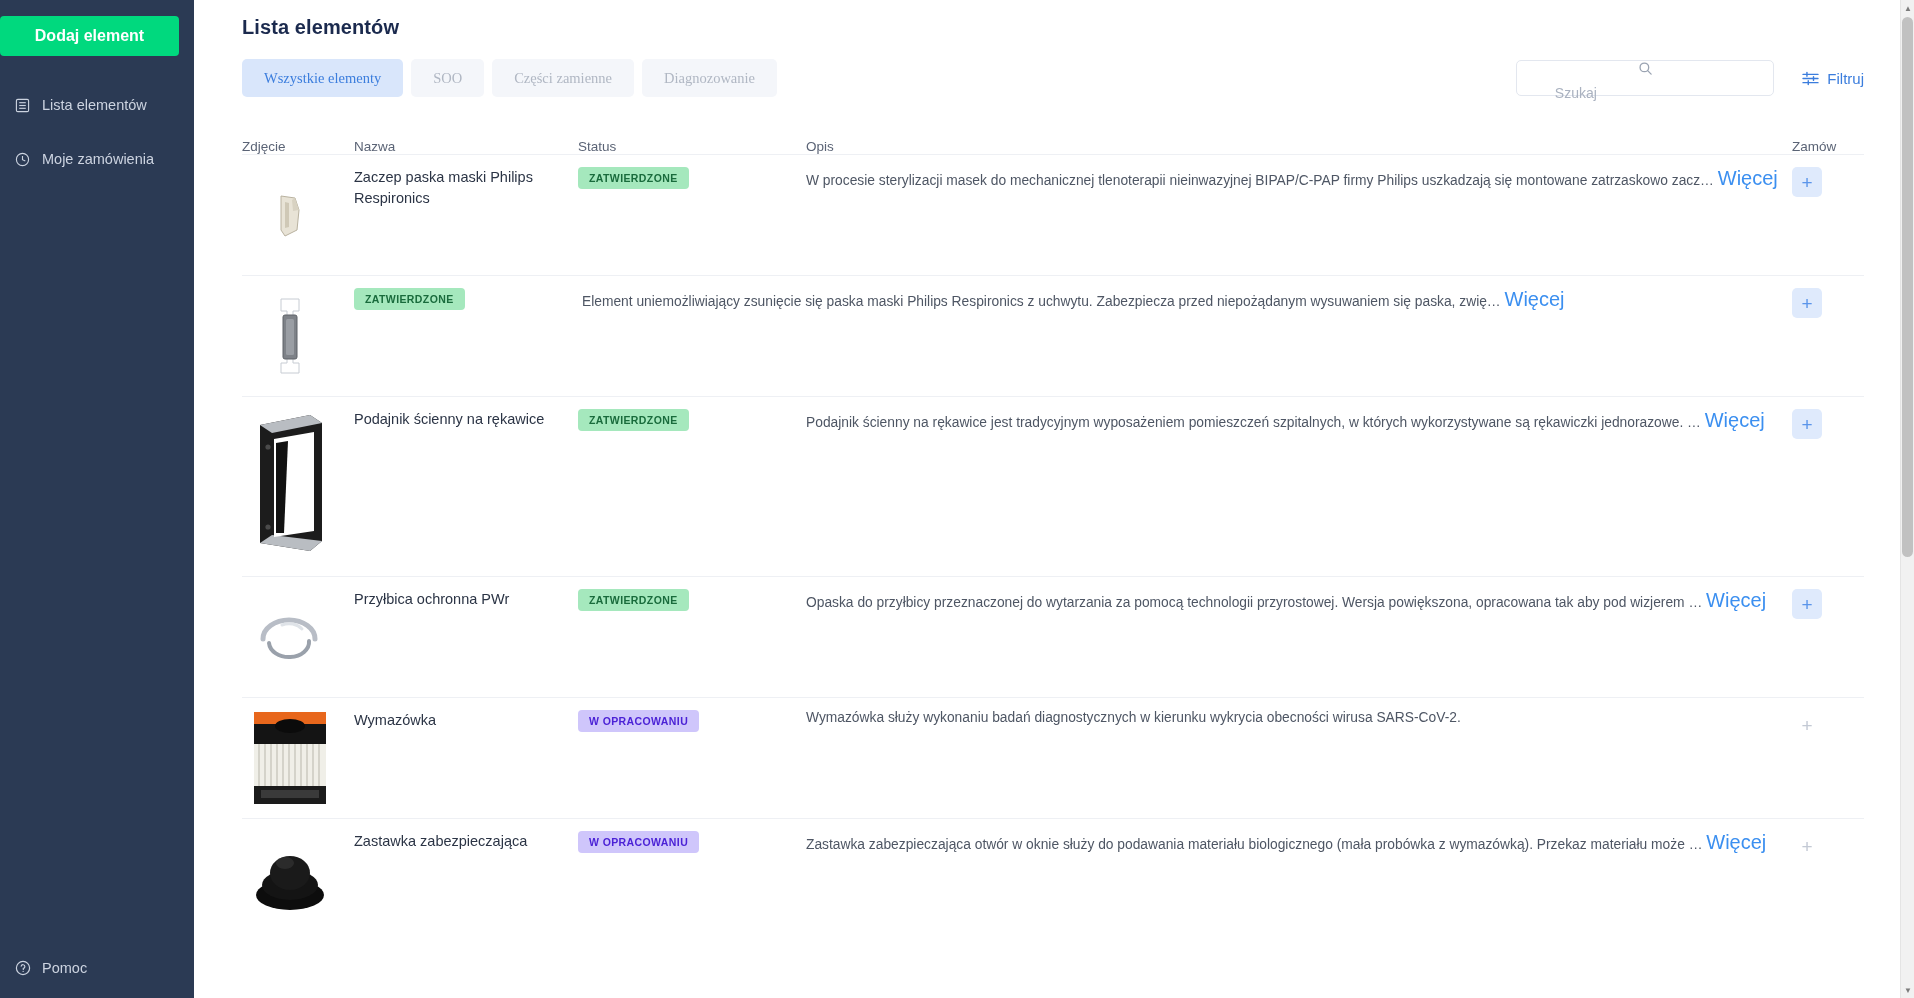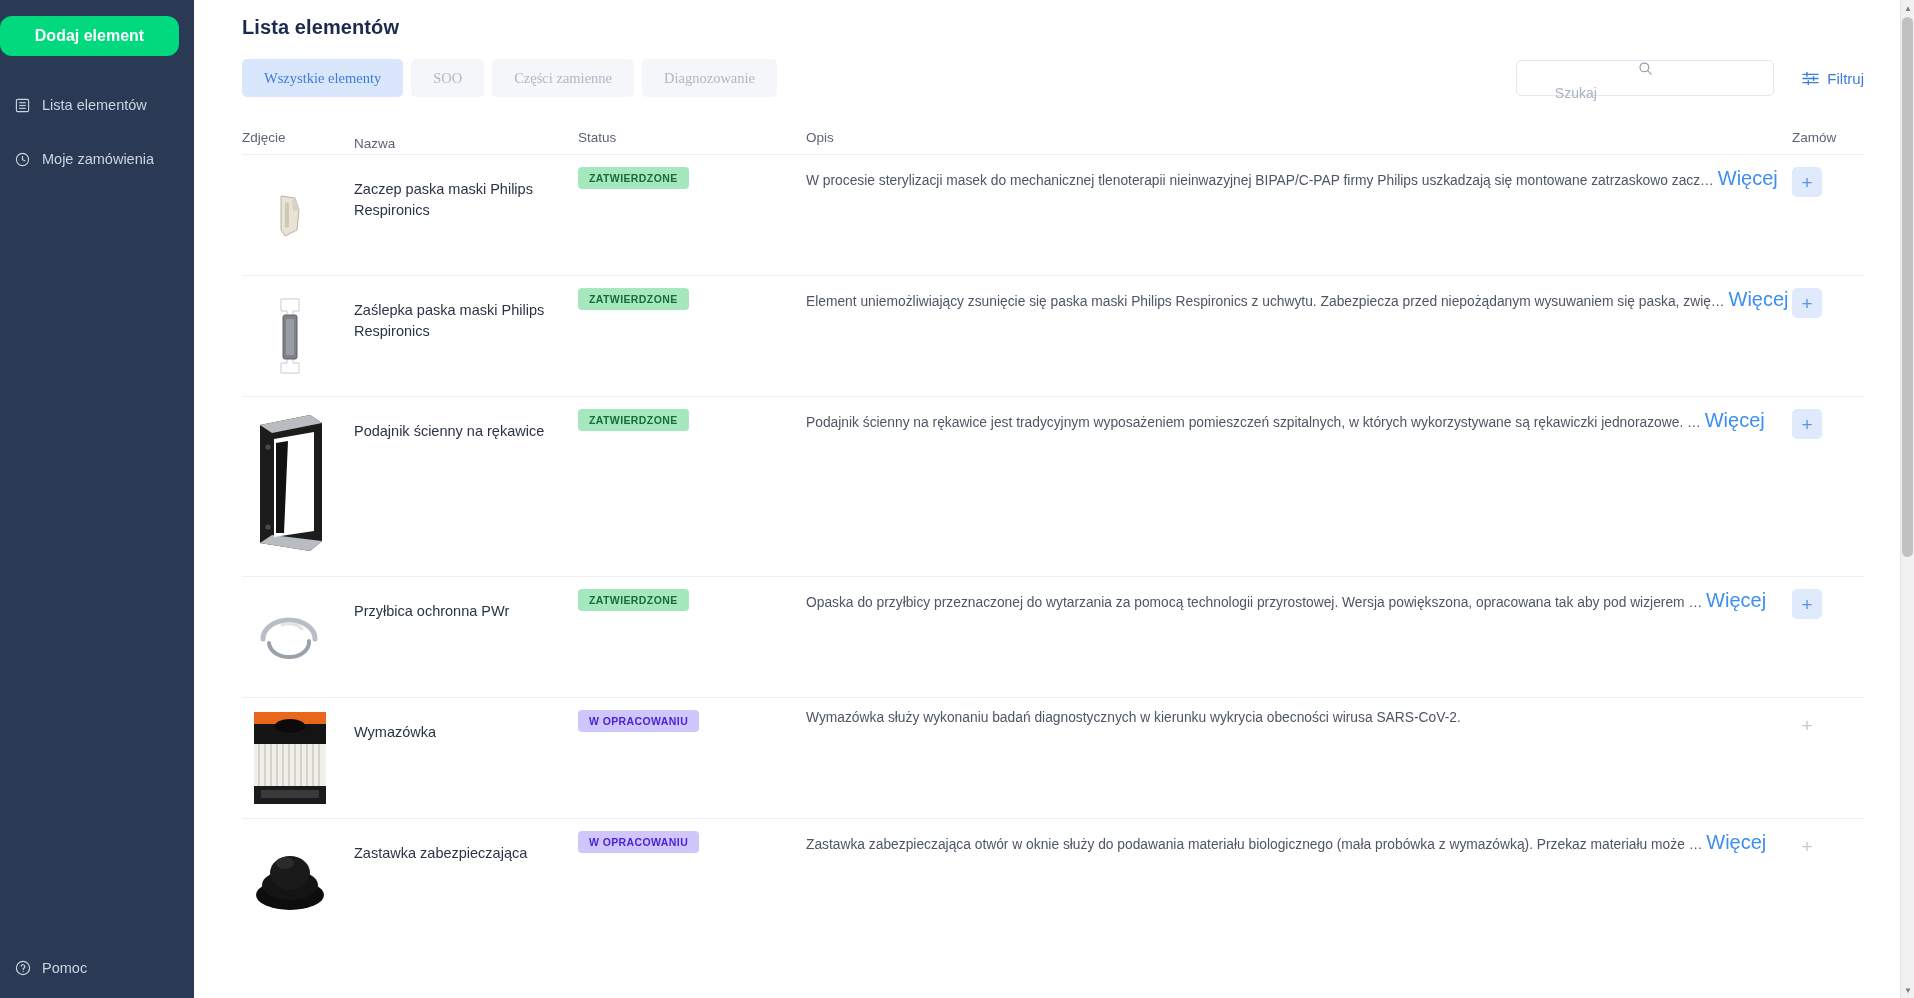--- a/index.html
+++ b/index.html
@@ -31,21 +31,21 @@
   }
 
   .add-btn {
     display: block;
     width: 179px;
     height: 40px;
     margin: 0 0 0 0;
     background: #00d97e;
     color: #ffffff;
     border: none;
-    border-radius: 12px;
+    border-radius: 4px;
     font-size: 16px;
     font-weight: bold;
     font-family: "Liberation Sans", sans-serif;
     cursor: pointer;
     line-height: 40px;
     text-align: center;
   }
 
   .nav {
     margin-top: 30px;
@@ -175,28 +175,28 @@
     cursor: pointer;
     font-family: "Liberation Sans", sans-serif;
     padding: 0;
   }
 
   
   .table { width: 100%; margin-top: 22px; }
 
   .thead {
     display: flex;
-    align-items: center;
+    align-items: flex-end;
     height: 34px;
     font-size: 13.5px;
     color: #5b6476;
   }
 
   .col-photo  { width: 112px; flex: 0 0 112px; }
-  .col-name   { width: 224px; flex: 0 0 224px; margin-top: 12px; }
+  .col-name   { width: 224px; flex: 0 0 224px; }
   .col-status { width: 228px; flex: 0 0 228px; }
   .col-desc   { flex: 1 1 auto; min-width: 0; }
   .col-order  { width: 72px;  flex: 0 0 72px; text-align: left; }
 
   .row {
     display: flex;
     align-items: flex-start;
     border-top: 1px solid #eef0f4;
     min-height: 120px;
     padding: 12px 0;
@@ -419,21 +419,20 @@
         <div class="row">
           <div class="col-photo">
             <div class="thumb-wrap">
               <svg width="62" height="86" viewBox="0 0 62 86">
                 <path d="M22 6 L40 6 L40 18 L34 18 L34 70 L40 70 L40 80 L22 80 L22 70 L28 70 L28 18 L22 18 Z" fill="none" stroke="#c7ccd3" stroke-width="1"></path>
                 <rect x="24" y="22" width="14" height="44" rx="2" fill="#7e8288" stroke="#5f6368"></rect>
                 <rect x="27" y="26" width="8" height="36" rx="1.5" fill="#9a9ea4"></rect>
               </svg>
             </div>
           </div>
-          <div class="col-name item-name">Zaślepka paska maski Philips Respironics</div>
           <div class="col-status">
             <span class="badge badge-approved">ZATWIERDZONE</span>
           </div>
           <div class="col-desc desc">
             <span>Element uniemożliwiający zsunięcie się paska maski Philips Respironics z uchwytu. Zabezpiecza przed niepożądanym wysuwaniem się paska, zwię…</span>
             <span class="more-link">Więcej</span>
           </div>
           <div class="col-order">
             <button class="plus-btn">+</button>
           </div>

